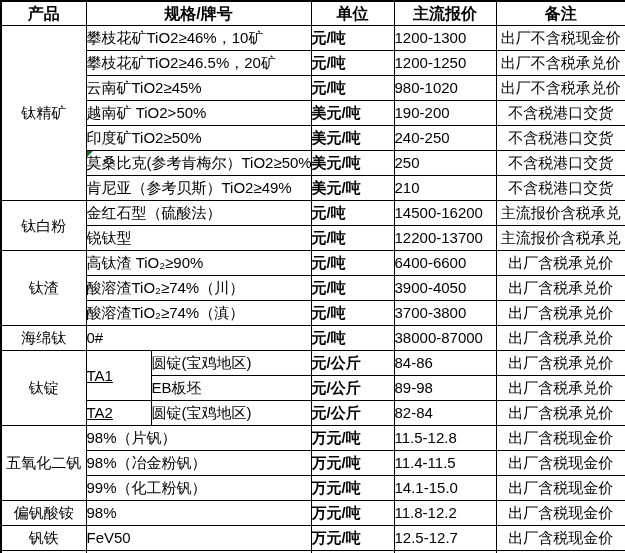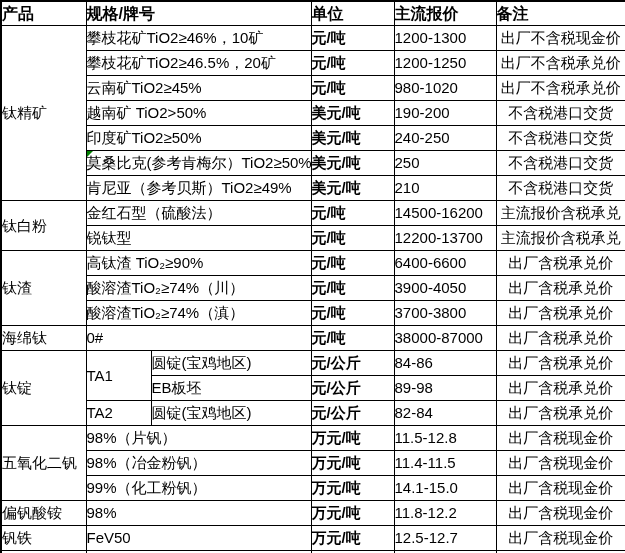--- a/index.html
+++ b/index.html
@@ -29,35 +29,36 @@
     font-size: 15px;
     color: #000000;
     white-space: nowrap;
     overflow: hidden;
     vertical-align: middle;
   }
   table.price-table th {
     height: 23px;
     line-height: 23px;
     font-weight: bold;
-    text-align: left;
+    text-align: center;
     font-size: 16px;
   }
   th.h-price {
     text-align: left;
     padding-left: 6px;
     margin-left: 16px;
   }
   td.product {
-    text-align: left;
+    text-align: center;
     margin-left: 24px;
   }
   td.ta {
     text-align: left;
     padding-left: 4px;
+    text-decoration: underline;
   }
   td.spec {
     text-align: left;
     padding-left: 3px;
     position: relative;
   }
   td.unit {
     text-align: left;
     padding-left: 5px;
     font-weight: bold;

